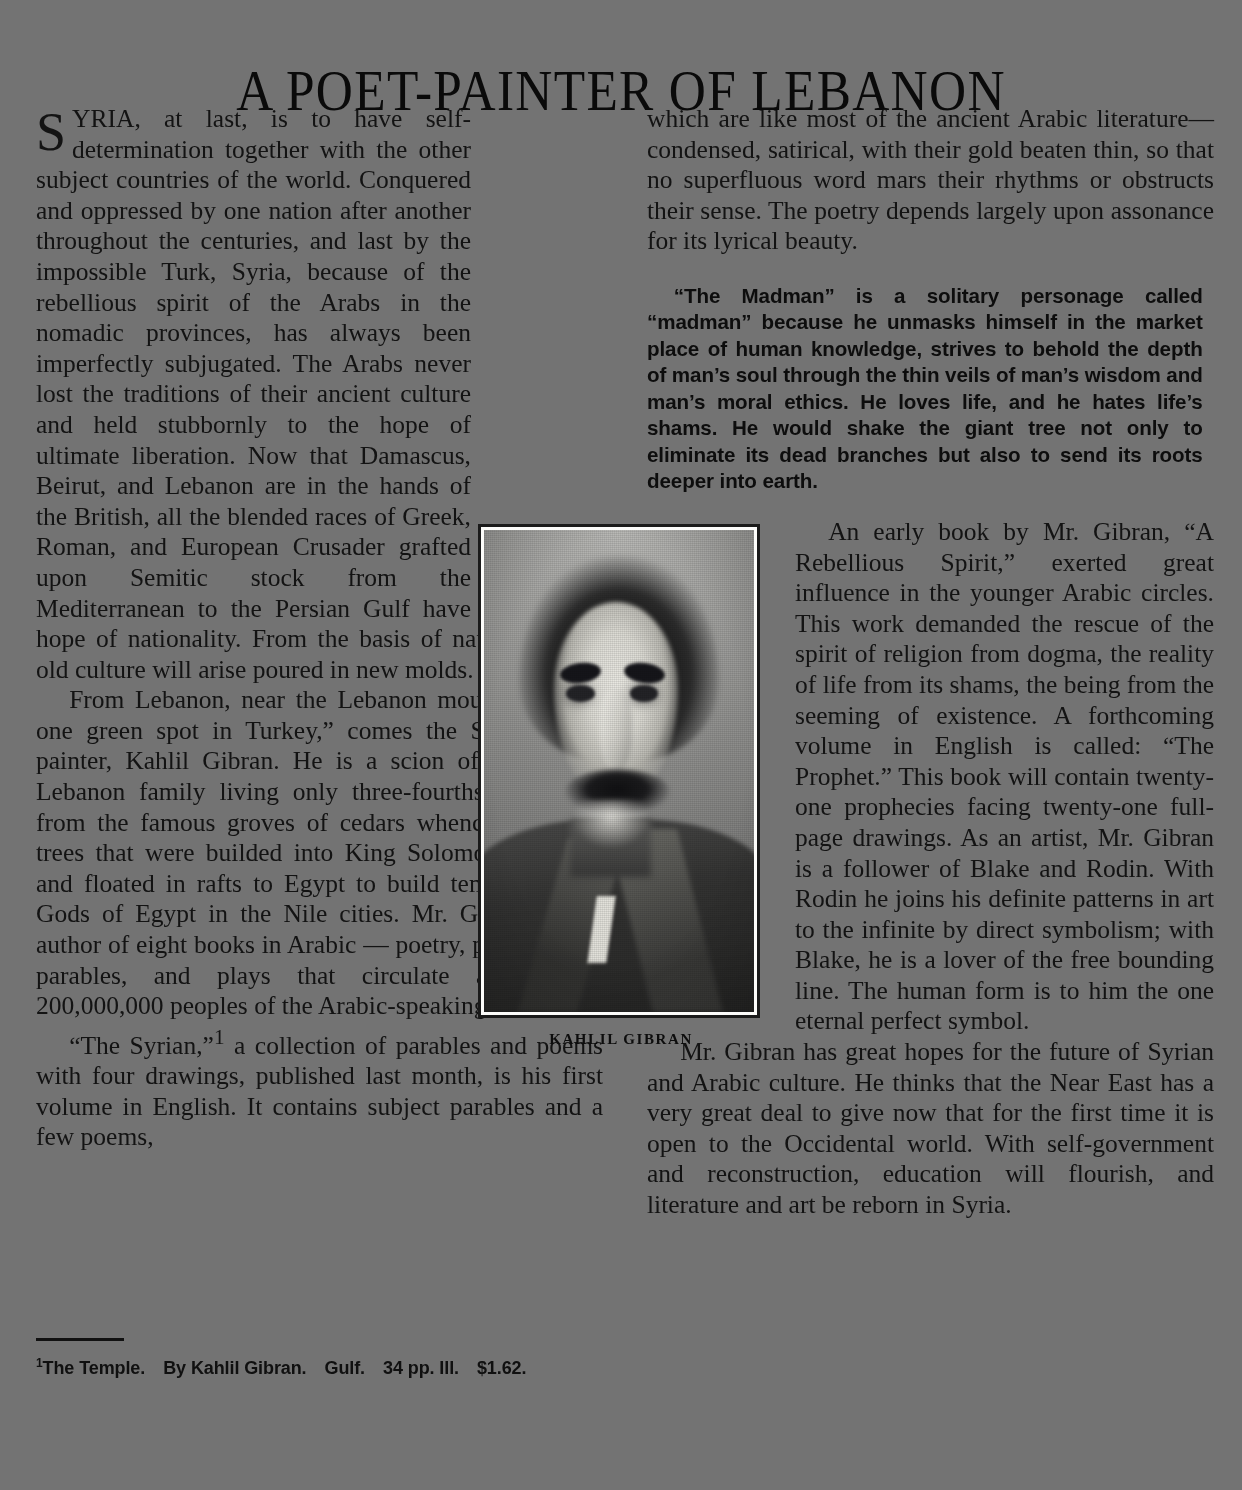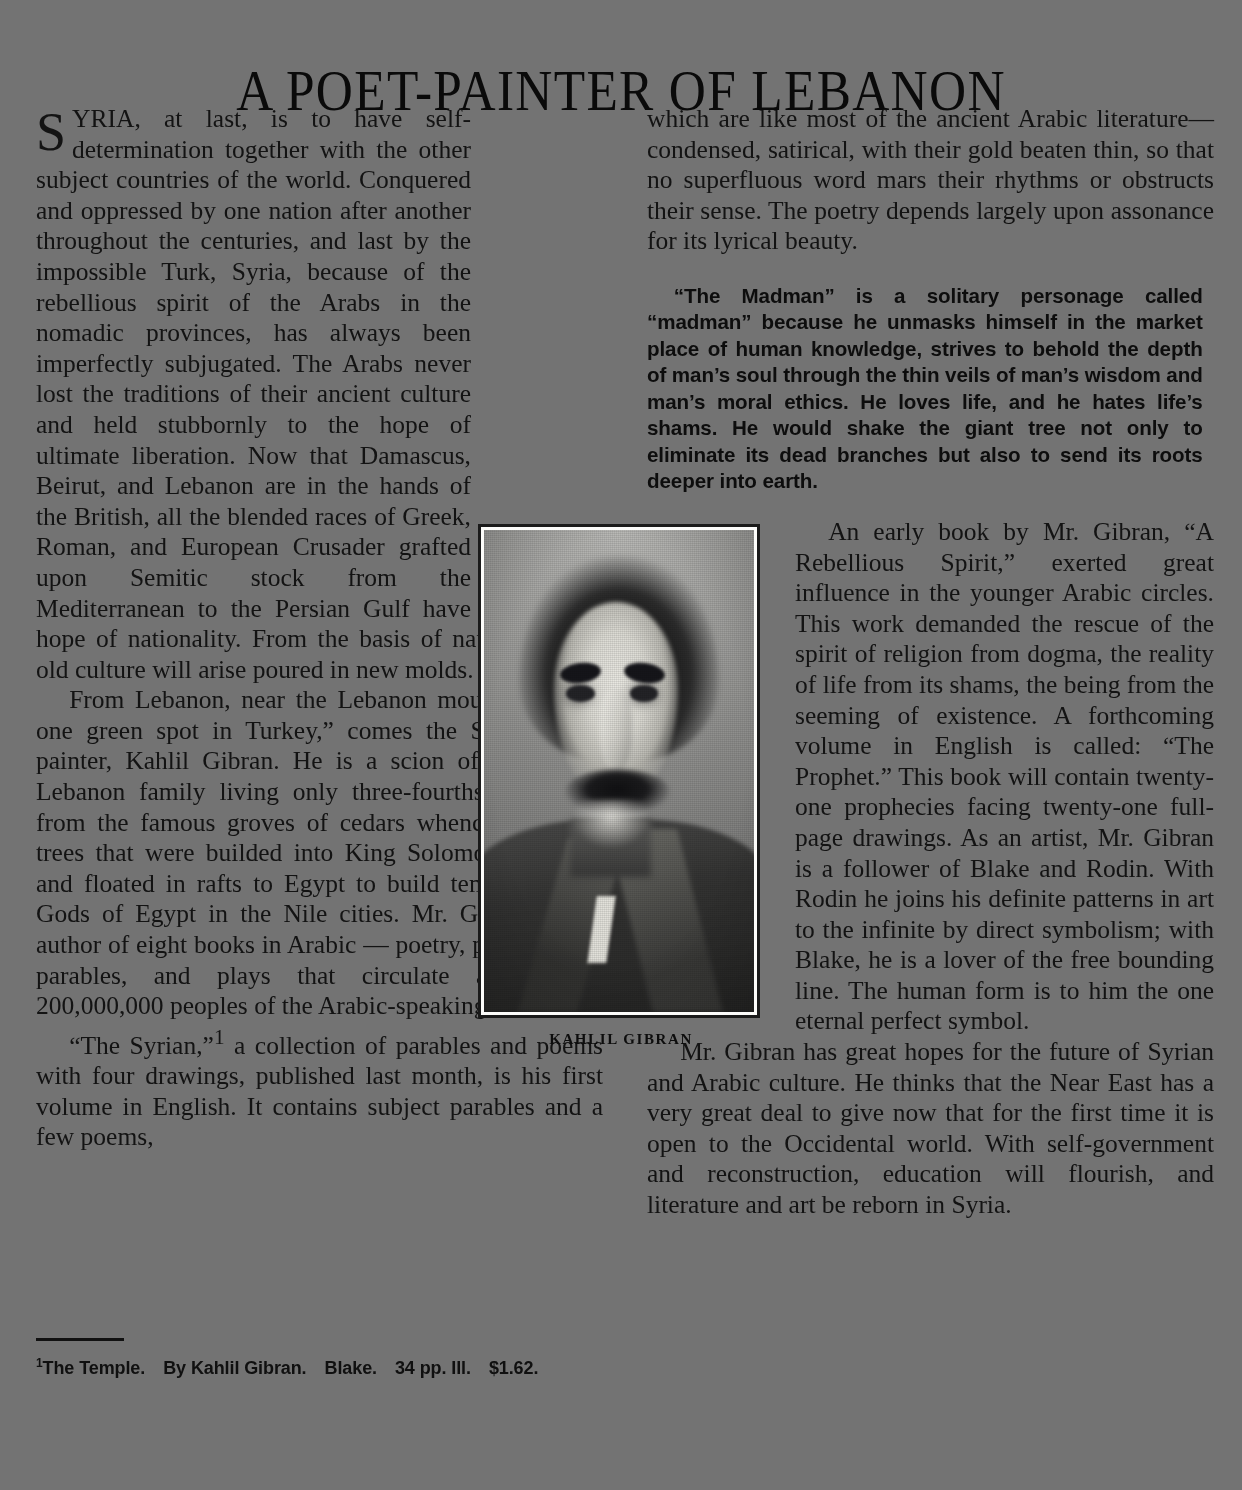--- a/index.html
+++ b/index.html
@@ -358,16 +358,16 @@
       <div class="wrap-shim-right"></div>
 
       <p>An early book by Mr. Gibran, “A Rebellious Spirit,” exerted great influence in the younger Arabic circles. This work demanded the rescue of the spirit of religion from dogma, the reality of life from its shams, the being from the seeming of existence. A forthcoming volume in English is called: “The Prophet.” This book will contain twenty-one prophecies facing twenty-one full-page drawings. As an artist, Mr. Gibran is a follower of Blake and Rodin. With Rodin he joins his definite patterns in art to the infinite by direct symbolism; with Blake, he is a lover of the free bounding line. The human form is to him the one eternal perfect symbol.</p>
 
       <p>Mr. Gibran has great hopes for the future of Syrian and Arabic culture. He thinks that the Near East has a very great deal to give now that for the first time it is open to the Occidental world. With self-government and reconstruction, education will flourish, and literature and art be reborn in Syria.</p>
     </div>
   </div>
 
   <div class="footnote">
     <div class="footnote-rule"></div>
-    <div class="footnote-text"><sup>1</sup><span>The Temple.</span><span class="sp"></span><span class="sp"></span><span>By Kahlil Gibran.</span><span class="sp"></span><span class="sp"></span><span>Blake.</span><span class="sp"></span><span class="sp"></span><span>34 pp. Ill.</span><span class="sp"></span><span class="sp"></span><span>$1.62.</span></div>
+    <div class="footnote-text"><sup>1</sup><span>The Temple.</span><span class="sp"></span><span class="sp"></span><span>By Kahlil Gibran.</span><span class="sp"></span><span class="sp"></span><span>Gulf.</span><span class="sp"></span><span class="sp"></span><span>34 pp. Ill.</span><span class="sp"></span><span class="sp"></span><span>$1.62.</span></div>
   </div>
 
 </div>
 
 </body></html>

